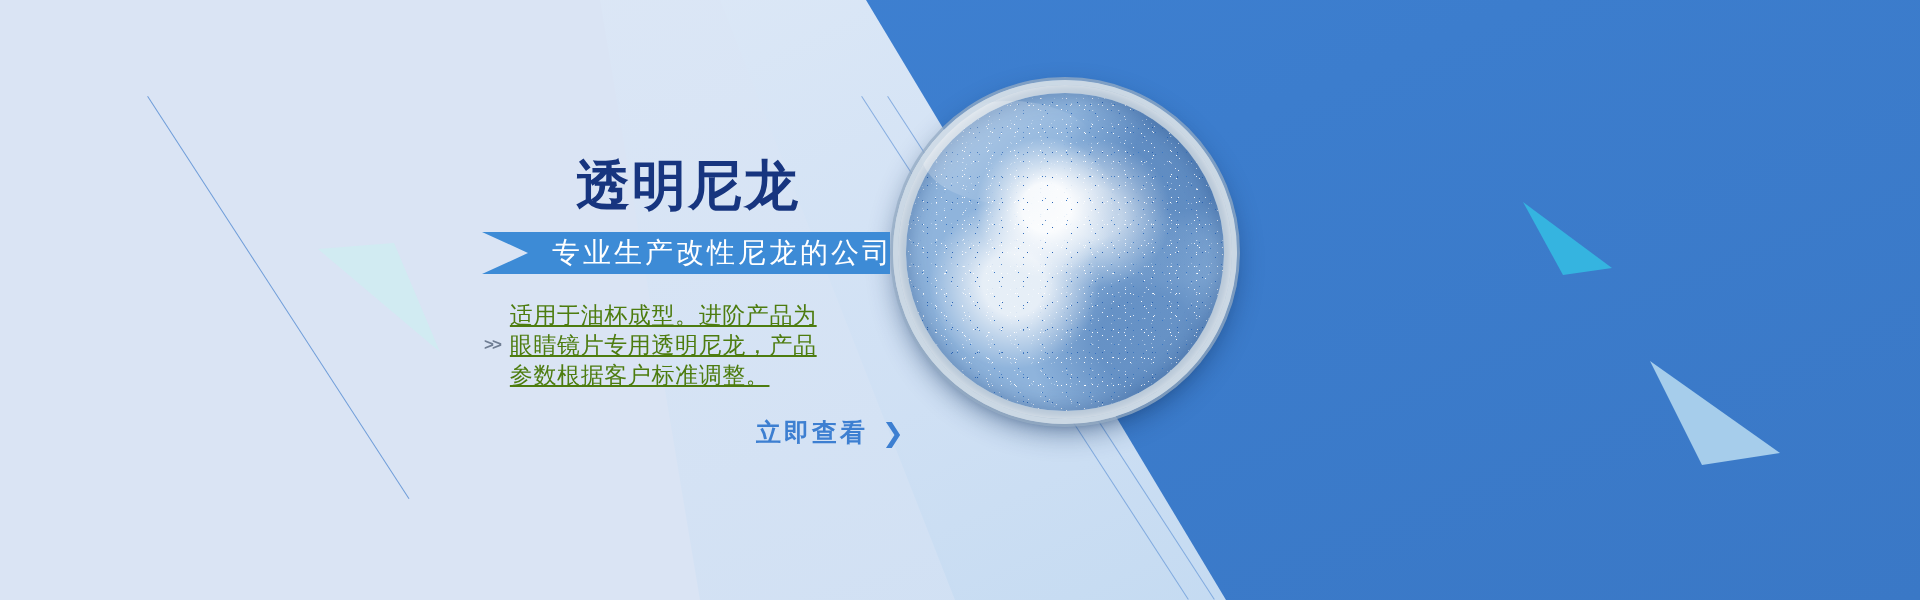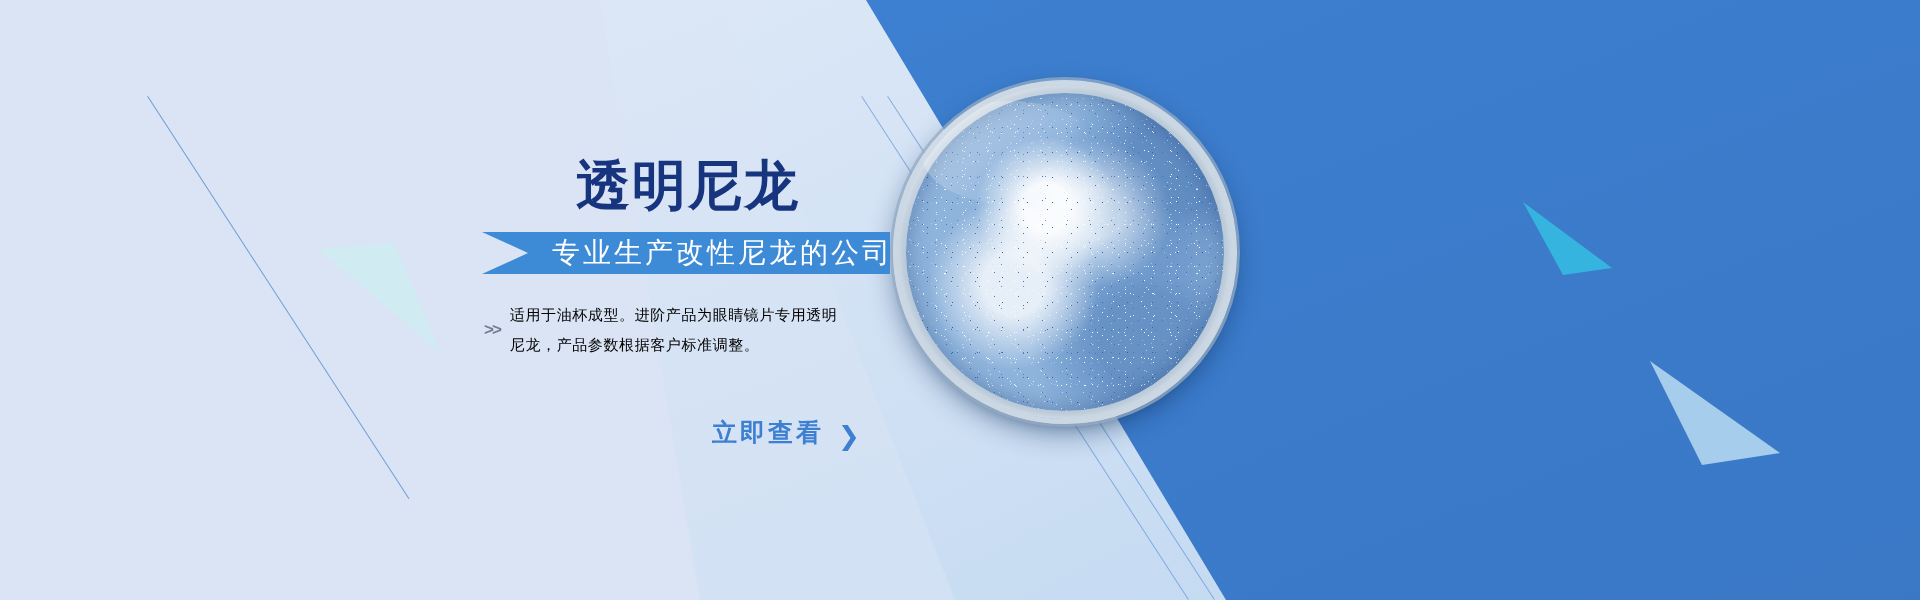--- a/index.html
+++ b/index.html
@@ -173,32 +173,33 @@
     align-items:center;
   }
   .desc-arrows{
     color:#6f7d93;
     font-size:17px;
     letter-spacing:-2px;
     margin-right:10px;
     font-weight:bold;
   }
   .desc-text{
-    color:#000000;
-    font-size:15px;
+    color:#4d7c0f;
+    font-size:23px;
     line-height:30px;
     letter-spacing:.6px;
     width:330px;
+    text-decoration:underline;
   }
 
   .cta{
     position:absolute;
-    left:712px; top:416px;
+    left:756px; top:416px;
     display:flex;
-    align-items:flex-end;
+    align-items:center;
     gap:14px;
     color:#3d7fd1;
     font-size:25px;
     font-weight:bold;
     letter-spacing:3px;
     cursor:pointer;
     white-space:nowrap;
   }
   .cta-chevron{ font-size:26px; font-weight:bold; line-height:1; }
 </style>

